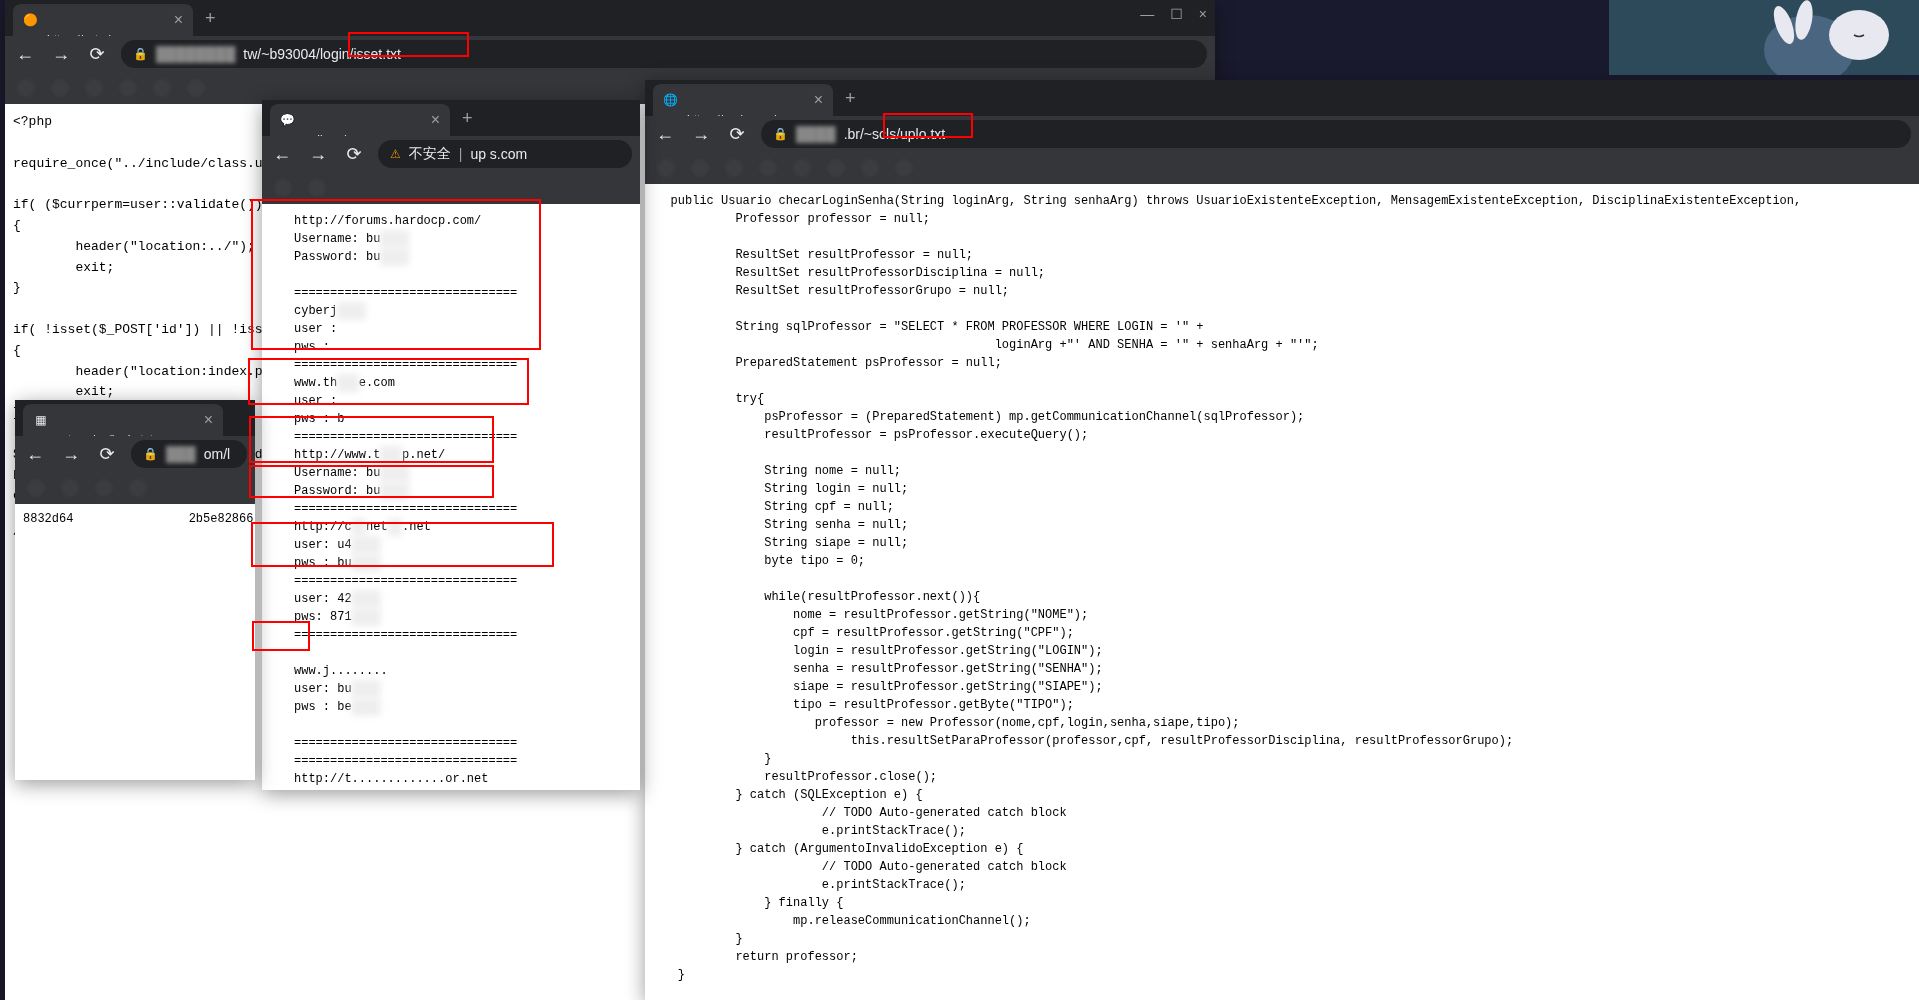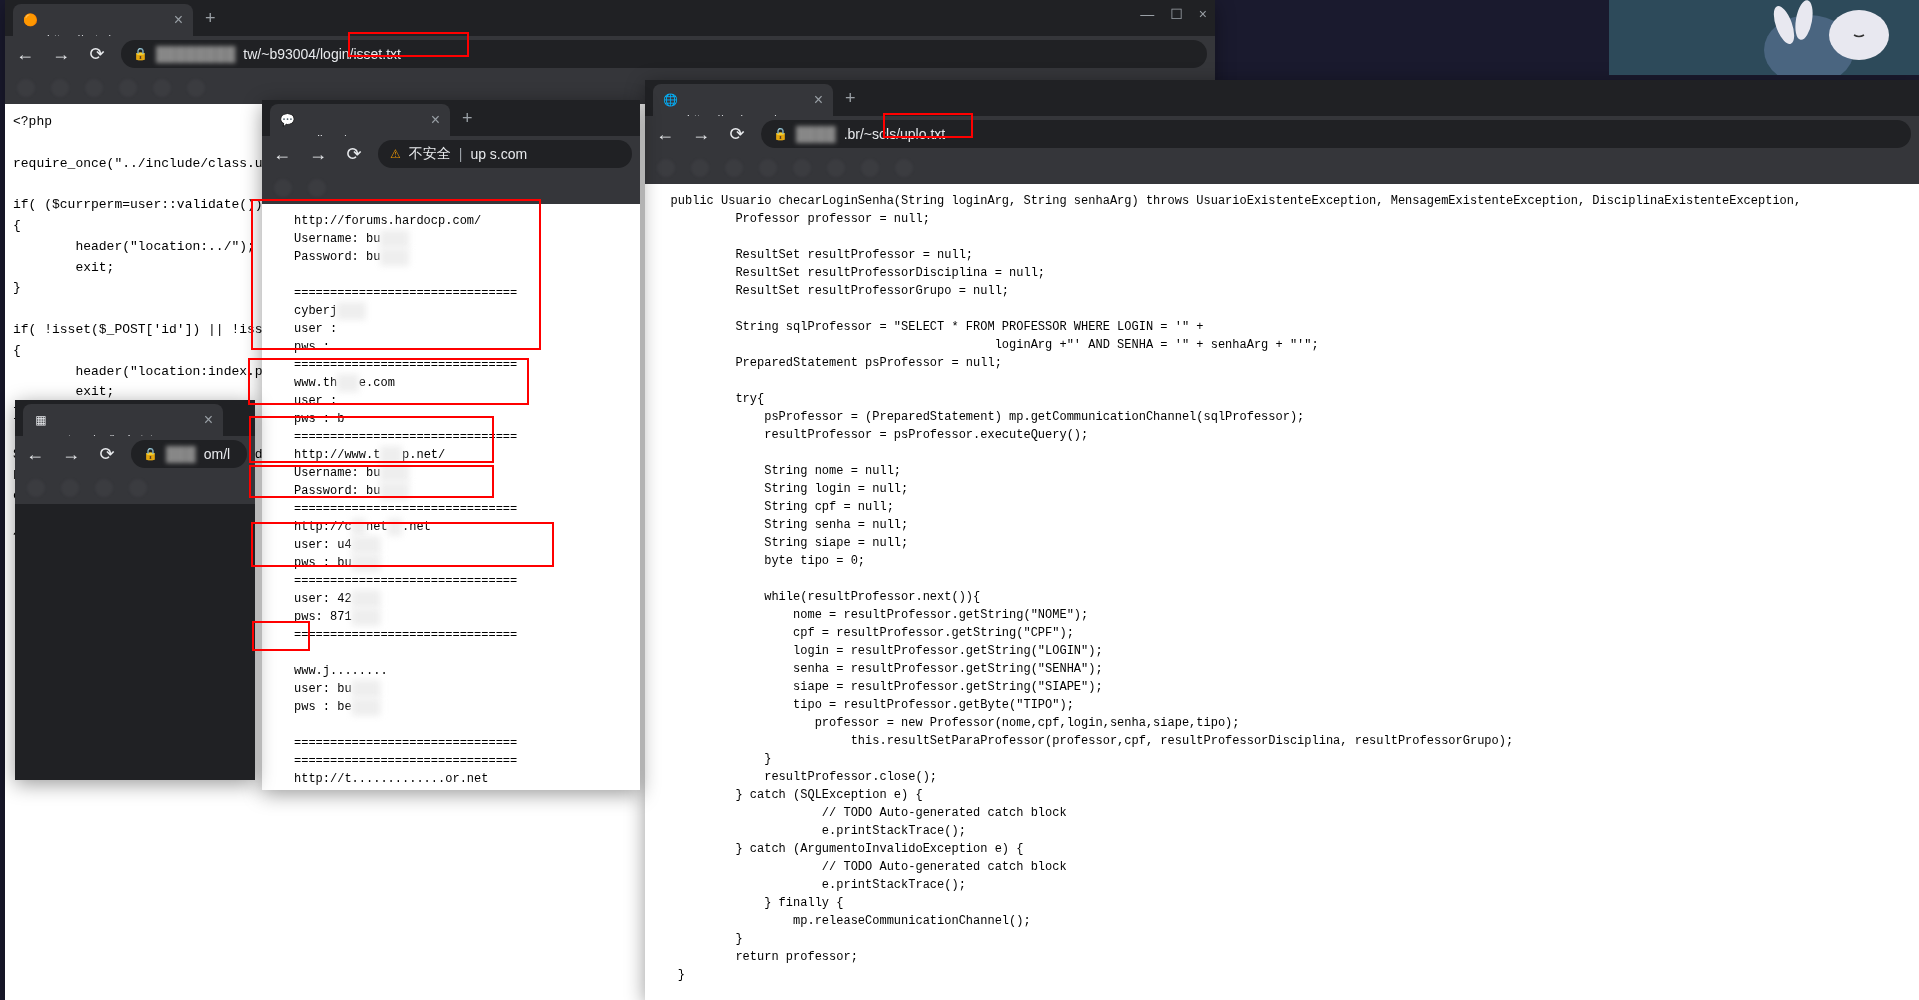--- a/index.html
+++ b/index.html
@@ -479,13 +479,14 @@
       <span class="blur-text">███</span>
       <span>om/l</span>
     </div>
   </div>
   <div class="bookmark-bar">
     <div class="bookmark-dot"></div>
     <div class="bookmark-dot"></div>
     <div class="bookmark-dot"></div>
     <div class="bookmark-dot"></div>
   </div>
+  <div class="content">8832d64                2b5e82866</div>
 </div>
 
 </body></html>

